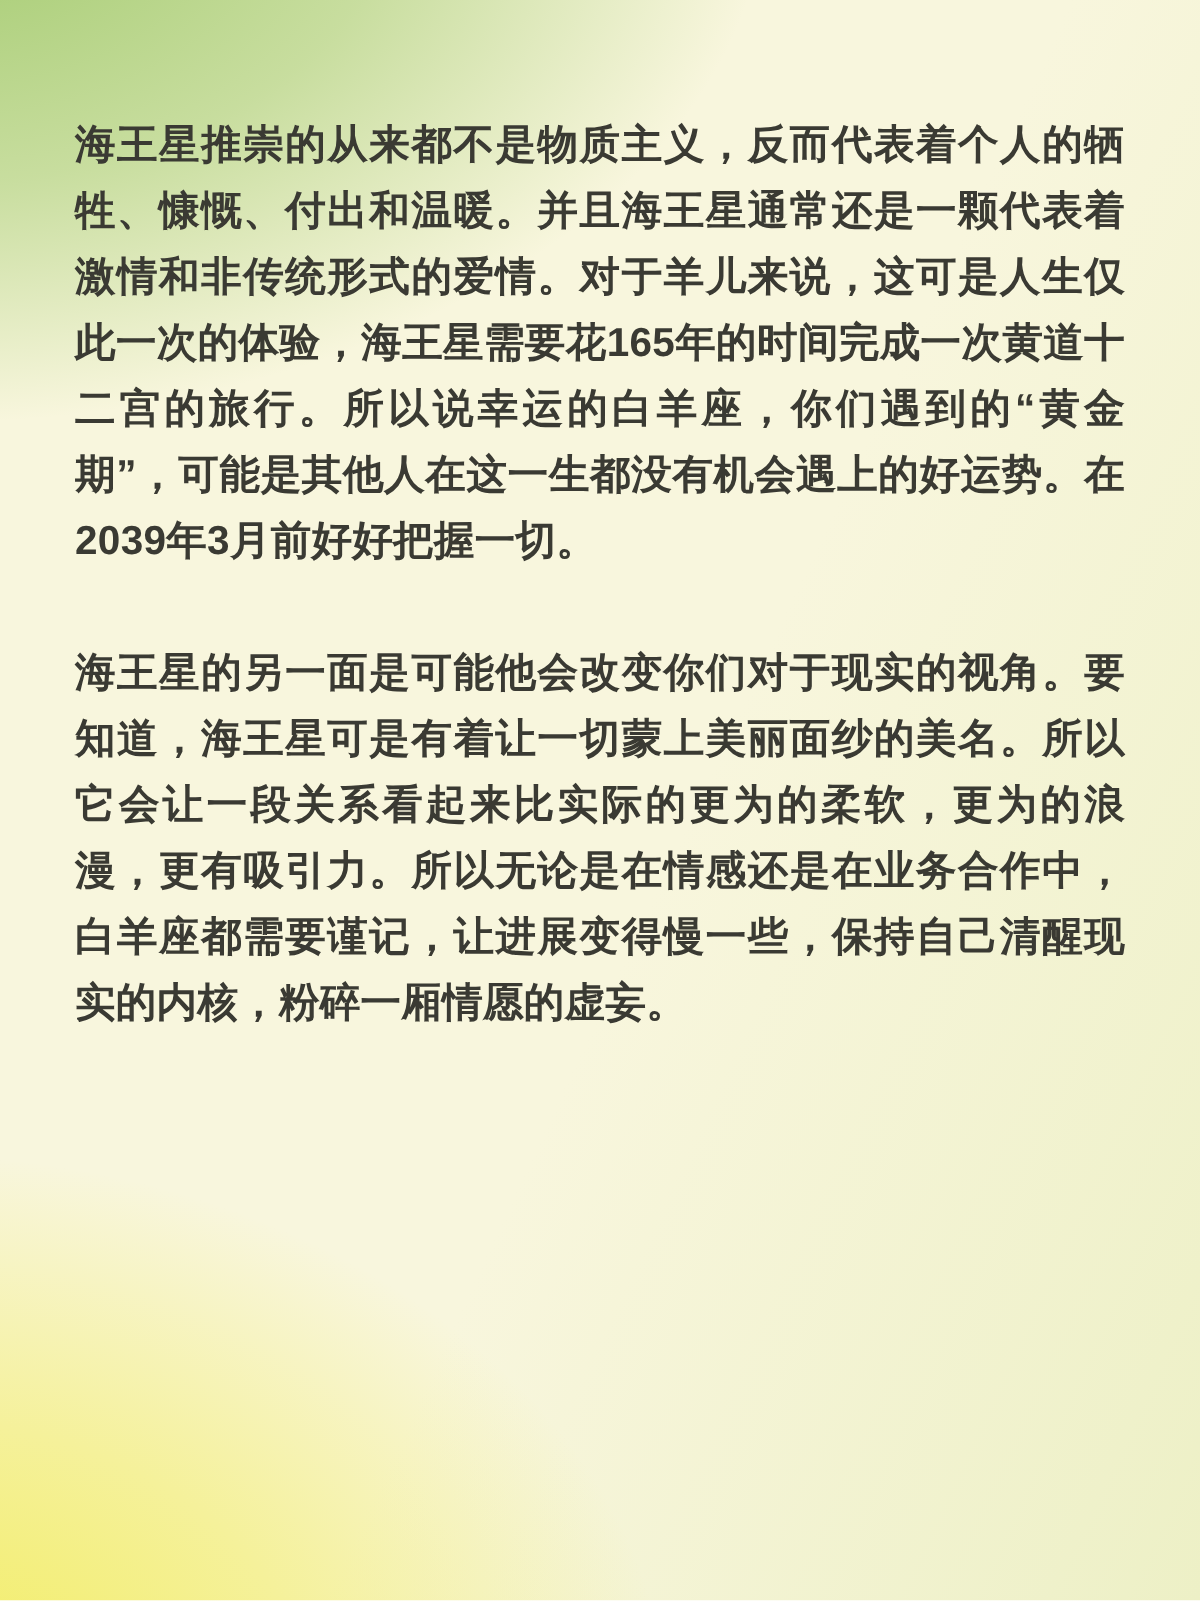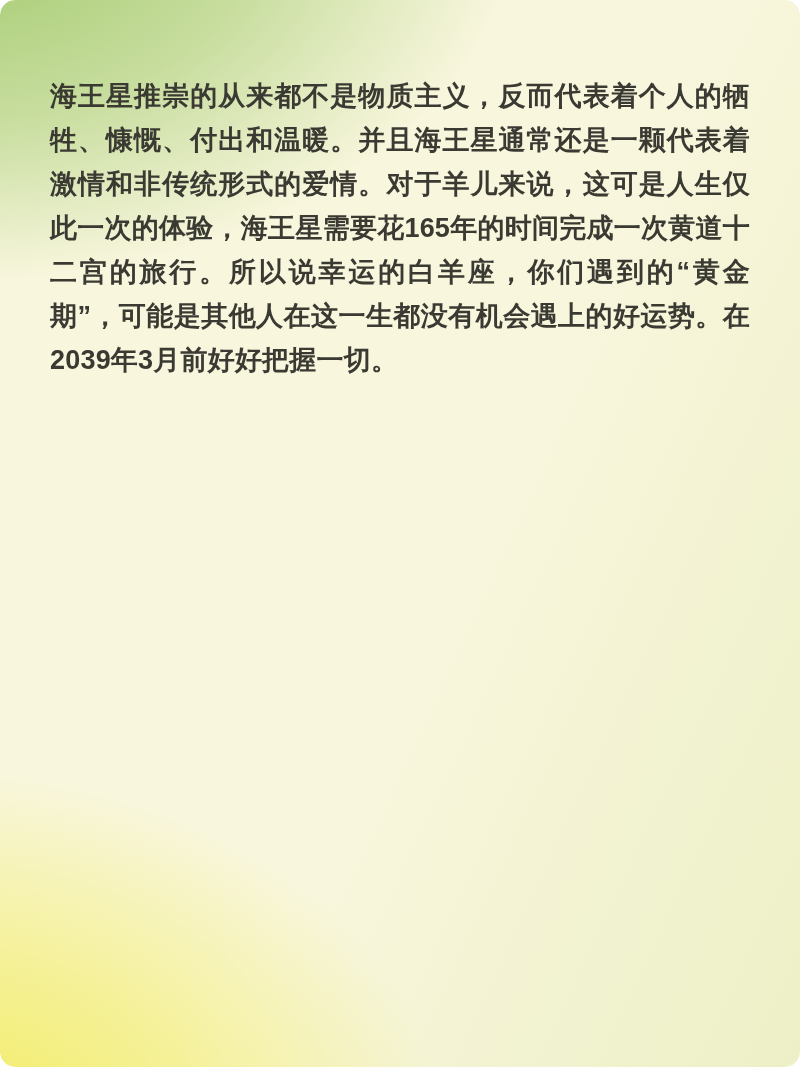--- a/index.html
+++ b/index.html
@@ -1,15 +1,15 @@
 <!DOCTYPE html>
 <html style="--green-strong: #a0c96b; --green-mid: rgba(160,201,107,0.55); --yellow-strong: #f2ec58; --yellow-mid: rgba(242,236,88,0.5); --cream: #f8f6dd; --pale-green: #edf0c6; --text: #3a3a33;"><head>
 <meta charset="utf-8">
 <style>
-  * { margin: 0; padding: 0; box-sizing: border-box; border-radius: 15px; }
+  * { margin: 0; padding: 0; box-sizing: border-box; }
 
   html, body {
     width: 800px;
     font-family: "Liberation Sans", "DejaVu Sans", sans-serif;
   }
 
   .page {
     position: relative;
     width: 800px;
     height: 1067px;
@@ -46,14 +46,15 @@
     margin-bottom: 44px;
     word-break: break-all;
   }
 </style>
 </head>
 <body>
 
 <div class="page">
   <div class="content">
     <p>海王星推崇的从来都不是物质主义，反而代表着个人的牺牲、慷慨、付出和温暖。并且海王星通常还是一颗代表着激情和非传统形式的爱情。对于羊儿来说，这可是人生仅此一次的体验，海王星需要花165年的时间完成一次黄道十二宫的旅行。所以说幸运的白羊座，你们遇到的“黄金期”，可能是其他人在这一生都没有机会遇上的好运势。在2039年3月前好好把握一切。</p>
+    <p>海王星的另一面是可能他会改变你们对于现实的视角。要知道，海王星可是有着让一切蒙上美丽面纱的美名。所以它会让一段关系看起来比实际的更为的柔软，更为的浪漫，更有吸引力。所以无论是在情感还是在业务合作中，白羊座都需要谨记，让进展变得慢一些，保持自己清醒现实的内核，粉碎一厢情愿的虚妄。</p>
   </div>
 </div>
 
 </body></html>

